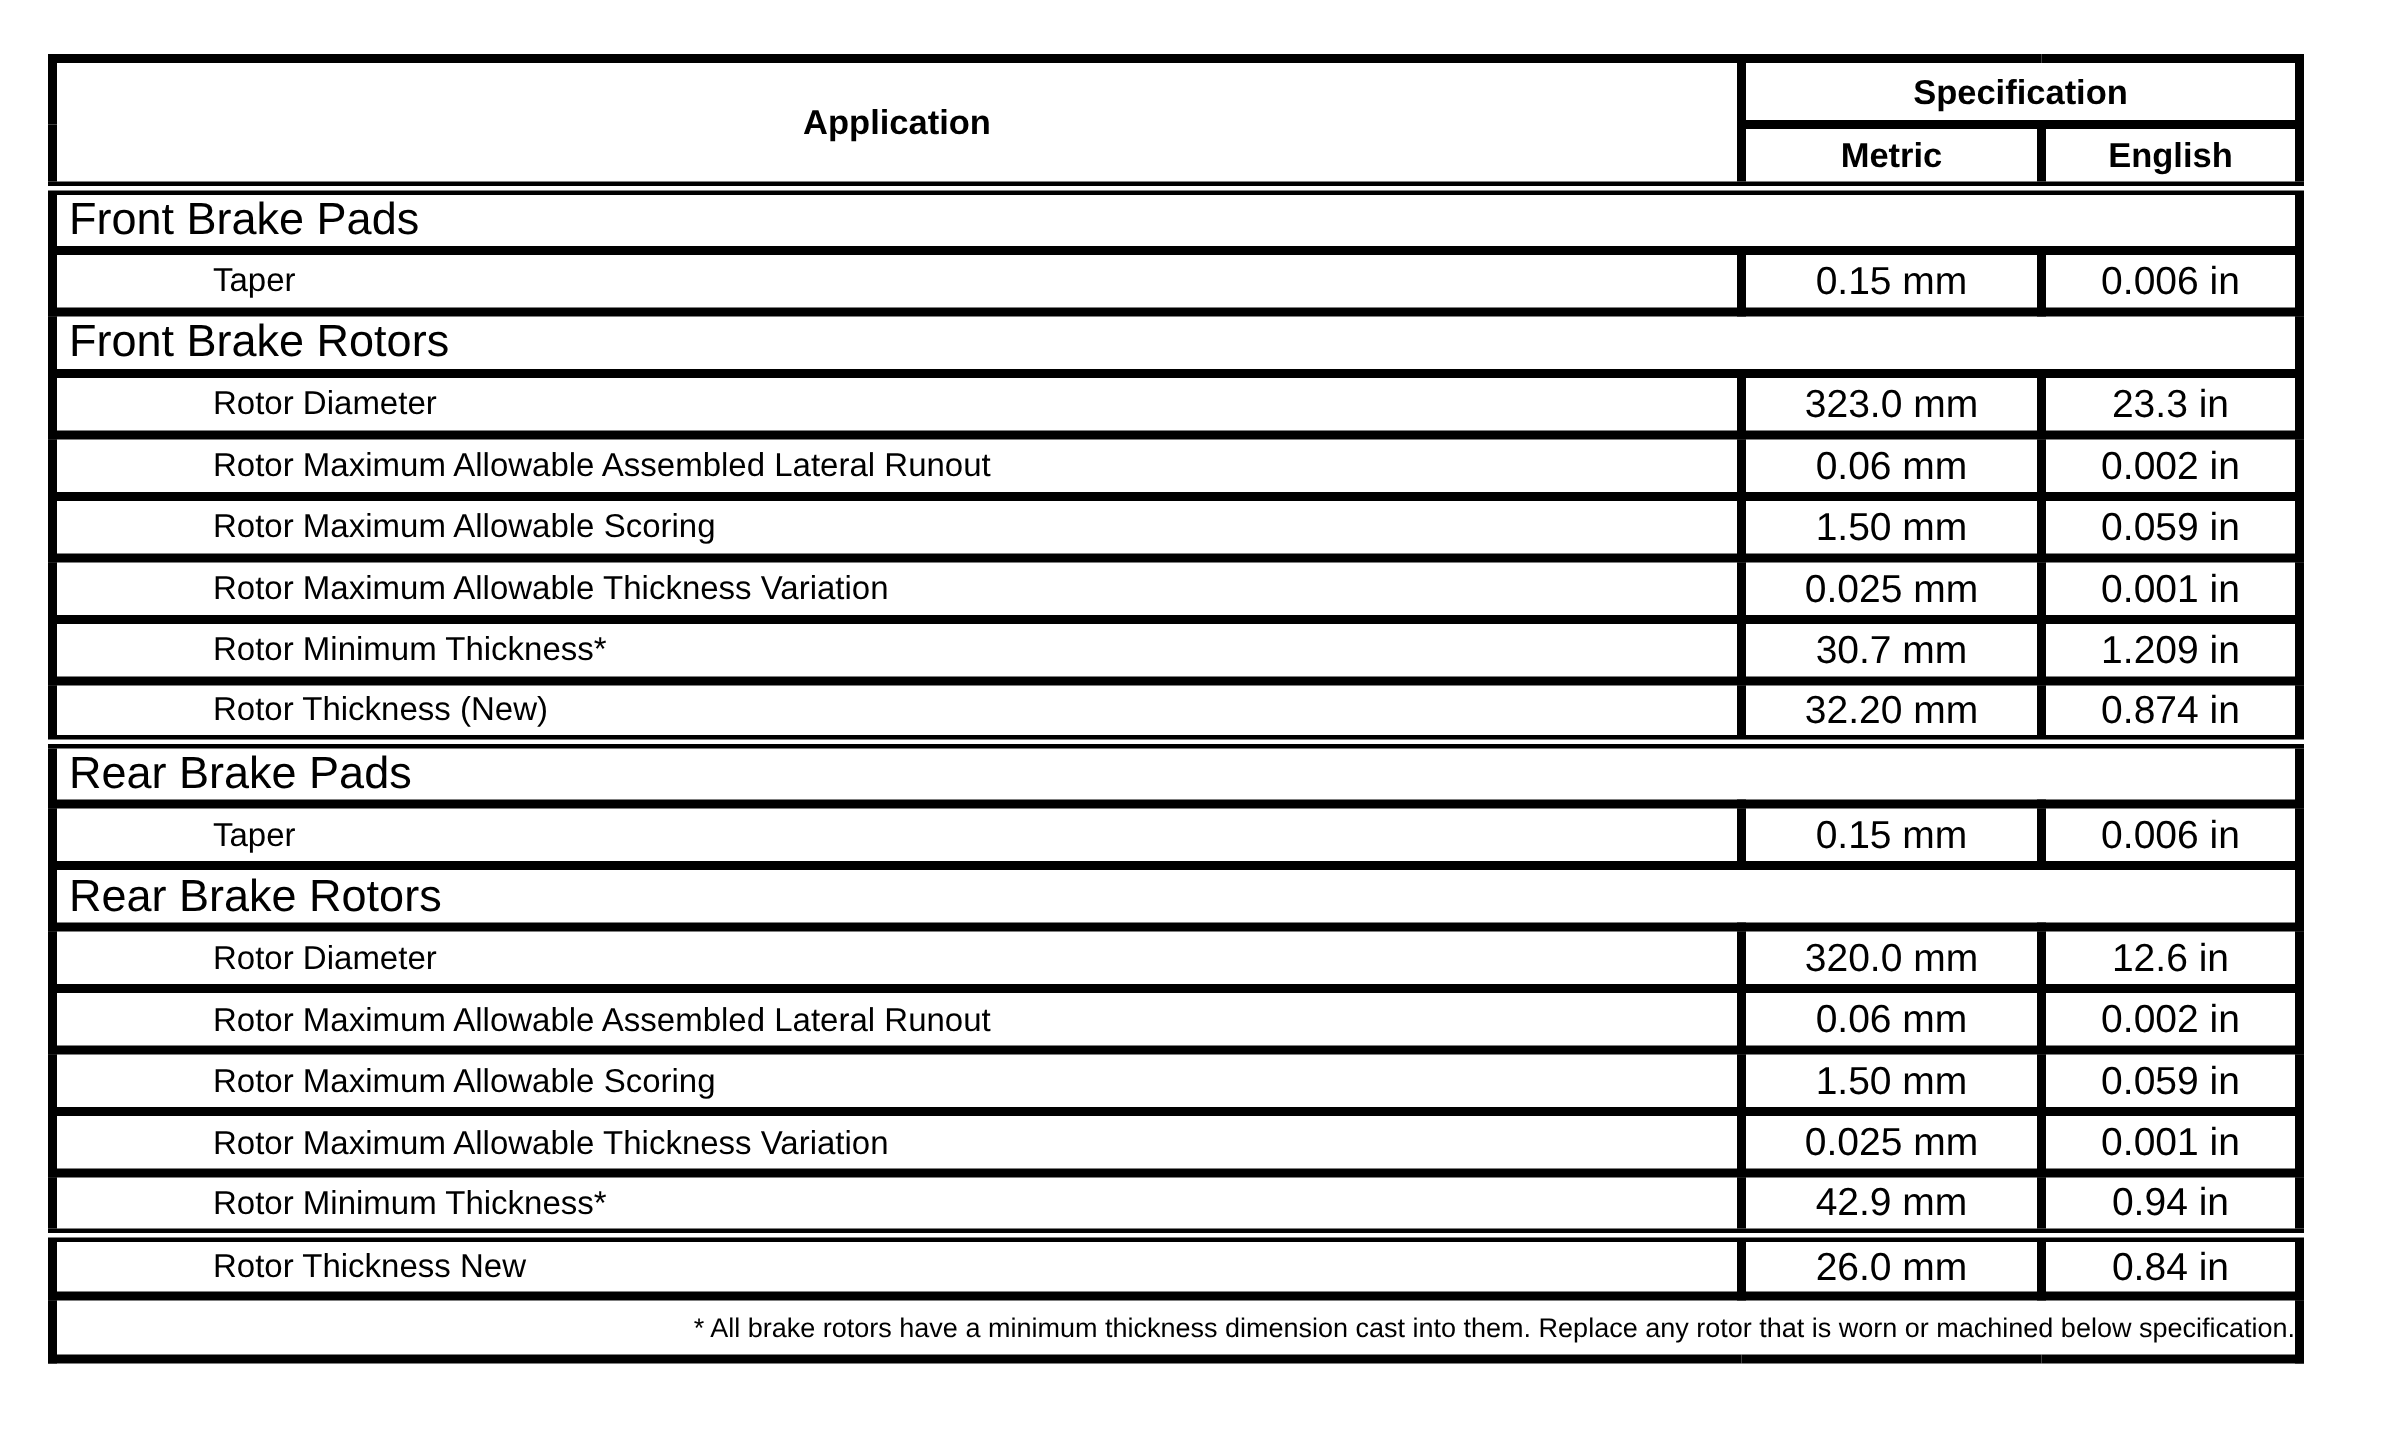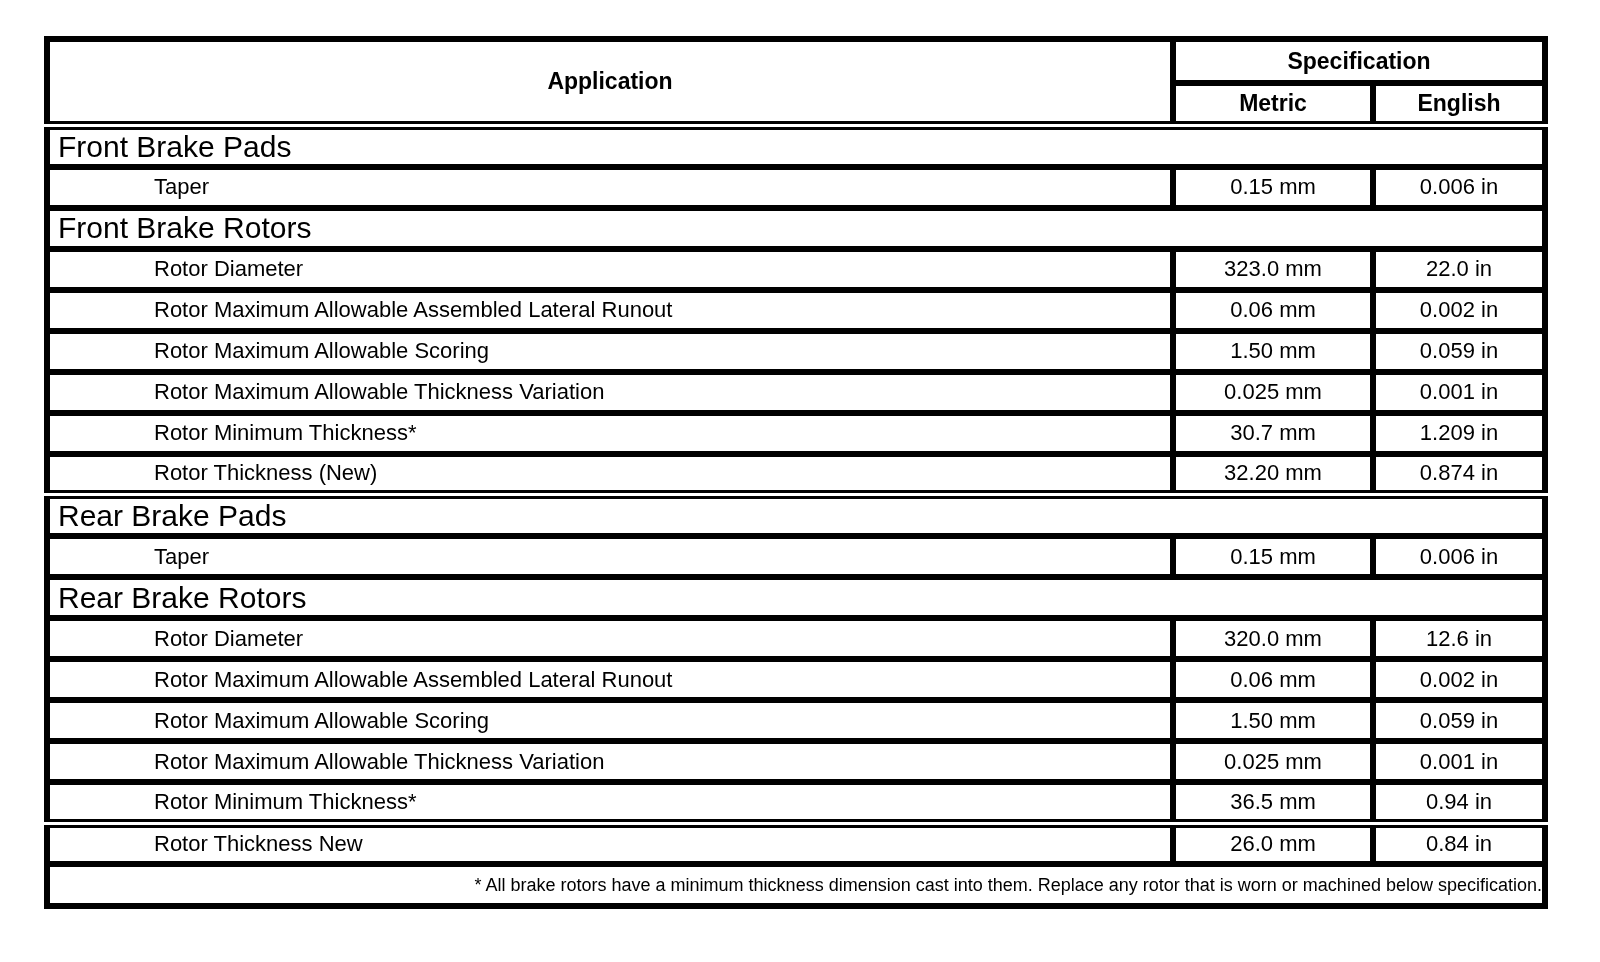--- a/index.html
+++ b/index.html
@@ -6,21 +6,21 @@
   body {
     width: 1600px; height: 962px;
     background: #ffffff;
     color: #000000;
     font-family: "Liberation Sans", sans-serif;
     overflow: hidden;
     position: relative;
   }
   .table-wrap {
     position: absolute;
-    left: 44px;
+    left: 32px;
     top: 36px;
   }
   table.spec-table {
     border-collapse: collapse;
     table-layout: fixed;
     width: 1498px;
     background: #ffffff;
   }
   .spec-table th, .spec-table td {
     border: 6px solid #000000;
@@ -49,21 +49,21 @@
     font-size: 30px;
   }
   td.app-cell {
     text-align: left;
     padding-left: 104px;
     font-size: 22px;
     margin-top: 33px;
   }
   td.value-cell {
     text-align: center;
-    font-size: 22px;
+    font-size: 26px;
   }
   
   tr.footnote-row { height: 42px; }
   td.footnote-cell {
     text-align: right;
     padding-left: 6px;
     font-size: 18px;
     letter-spacing: 0;
   }
 </style>
@@ -95,21 +95,21 @@
           <td class="app-cell">Taper</td>
           <td class="value-cell">0.15 mm</td>
           <td class="value-cell">0.006 in</td>
         </tr>
         <tr class="body-row">
           <td class="section-cell" colspan="3">Front Brake Rotors</td>
         </tr>
         <tr class="body-row">
           <td class="app-cell">Rotor Diameter</td>
           <td class="value-cell">323.0 mm</td>
-          <td class="value-cell">22.0 in</td>
+          <td class="value-cell">23.3 in</td>
         </tr>
         <tr class="body-row">
           <td class="app-cell">Rotor Maximum Allowable Assembled Lateral Runout</td>
           <td class="value-cell">0.06 mm</td>
           <td class="value-cell">0.002 in</td>
         </tr>
         <tr class="body-row">
           <td class="app-cell">Rotor Maximum Allowable Scoring</td>
           <td class="value-cell">1.50 mm</td>
           <td class="value-cell">0.059 in</td>
@@ -155,21 +155,21 @@
           <td class="value-cell">1.50 mm</td>
           <td class="value-cell">0.059 in</td>
         </tr>
         <tr class="body-row">
           <td class="app-cell">Rotor Maximum Allowable Thickness Variation</td>
           <td class="value-cell">0.025 mm</td>
           <td class="value-cell">0.001 in</td>
         </tr>
         <tr class="body-row double-after">
           <td class="app-cell">Rotor Minimum Thickness*</td>
-          <td class="value-cell">36.5 mm</td>
+          <td class="value-cell">42.9 mm</td>
           <td class="value-cell">0.94 in</td>
         </tr>
         <tr class="body-row">
           <td class="app-cell">Rotor Thickness New</td>
           <td class="value-cell">26.0 mm</td>
           <td class="value-cell">0.84 in</td>
         </tr>
       </tbody>
     <tfoot>
       <tr class="footnote-row">

